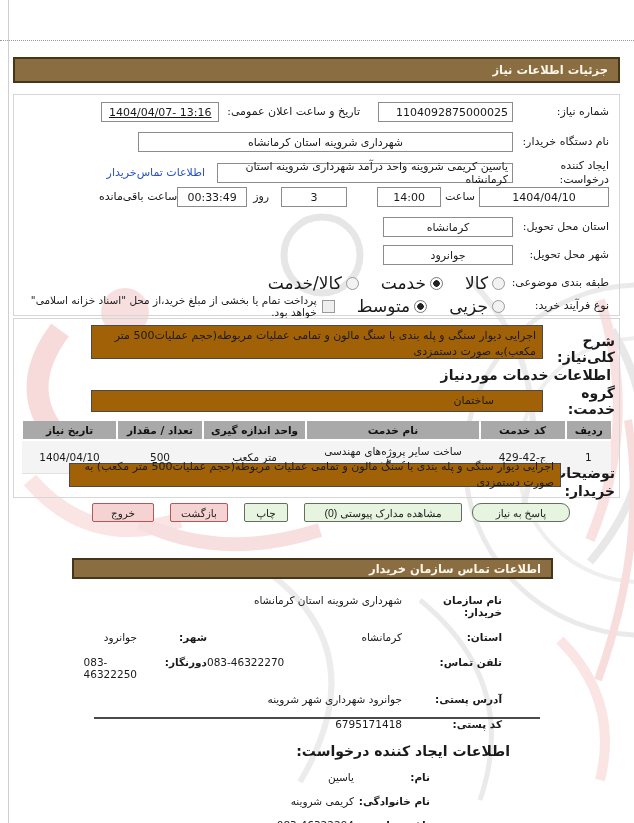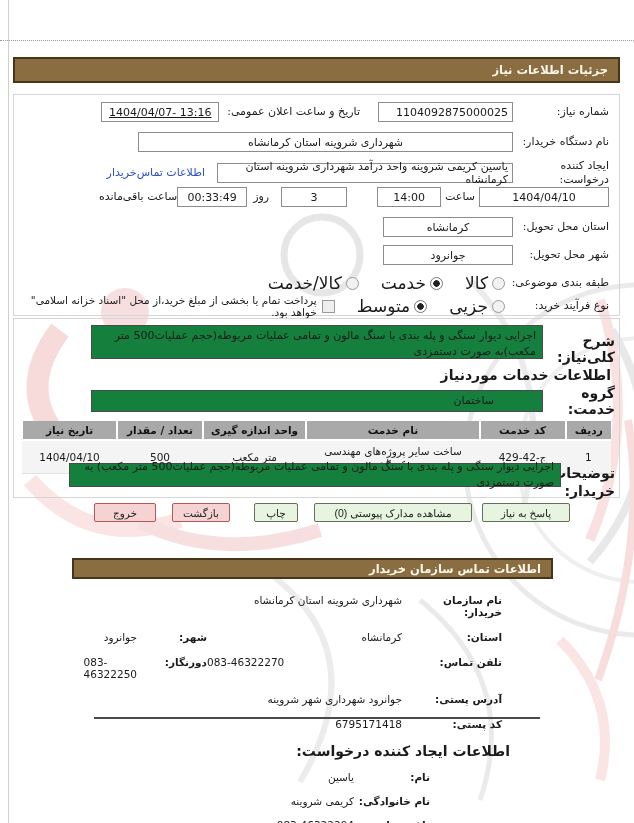--- a/index.html
+++ b/index.html
@@ -23,21 +23,21 @@
          justify-content:center;font-size:11px;box-sizing:border-box;padding:0 4px;}
   .ltr{direction:ltr;unicode-bidi:embed;}
   .link{color:#2b50c8;font-size:11px;cursor:pointer;}
   .radio{display:inline-block;width:11px;height:11px;border:1px solid #9a9a9a;border-radius:50%;
          background:#f2f2f2;margin-left:4px;flex:0 0 auto;}
   .radio.sel{background:radial-gradient(circle at 50% 50%, #222 0 3px, #fff 3.5px);border-color:#777;}
   .checkbox{display:inline-block;width:11px;height:11px;border:1px solid #9a9a9a;background:#efefef;
             margin-left:5px;flex:0 0 auto;}
   .opt{display:flex;align-items:center;margin-left:22px;font-size:17px;}
   .boldlbl{font-weight:bold;font-size:14px;}
-  .bigbox{border:1px solid #4a4a4a;background:#15803d;font-size:11px;box-sizing:border-box;
+  .bigbox{border:1px solid #4a4a4a;background:#a16207;font-size:11px;box-sizing:border-box;
           padding:2px 6px;line-height:1.45;}
   table.svc{position:absolute;border-collapse:collapse;font-size:10.5px;}
   table.svc th{background:#a9a9a9;color:#111;font-weight:bold;padding:3px 4px;border-left:2px solid #fff;
                border-bottom:2px solid #fff;white-space:nowrap;}
   table.svc td{background:#f4f4f4;text-align:center;padding:4px 4px;border-bottom:1px solid #e2e2e2;}
   .btn{height:19px;border:1px solid #5a5a5a;border-radius:2px;font-size:10.5px;display:flex;
        align-items:center;justify-content:center;box-sizing:border-box;cursor:pointer;color:#222;}
   .btn-green{background:#e7f4e0;border-color:#62705c;}
   .btn-pink{background:#f6d3d3;border-color:#b25858;}
   .c-row{display:flex;align-items:flex-start;margin-bottom:13px;font-size:10.5px;}
@@ -187,24 +187,24 @@
       </tbody>
     </table>
 
     <div style="position:absolute;top:144px;right:4px;display:flex;align-items:flex-start;">
       <span class="boldlbl" style="width:54px;flex:0 0 54px;padding-top:2px;line-height:1.25;">توضیحات خریدار:</span>
       <div class="bigbox" style="width:492px;height:24px;display:flex;align-items:center;">اجرایی دیوار سنگی و پله بندی با سنگ مالون و تمامی عملیات  مربوطه(حجم عملیات500 متر مکعب) به  صورت  دستمزدی</div>
     </div>
   </div>
 
   <div class="z" style="position:absolute;top:503px;right:64px;display:flex;align-items:center;">
-    <button class="btn btn-green" style="width:88px;">پاسخ به نیاز</button>
+    <button class="btn btn-green" style="width:98px;border-radius:9px;">پاسخ به نیاز</button>
     <button class="btn btn-green" style="width:158px;margin-right:10px;">مشاهده مدارک پیوستی (0)</button>
     <button class="btn btn-green" style="width:44px;margin-right:16px;">چاپ</button>
-    <button class="btn btn-pink" style="width:58px;margin-right:24px;">بازگشت</button>
+    <button class="btn btn-pink" style="width:58px;margin-right:16px;">بازگشت</button>
     <button class="btn btn-pink" style="width:62px;margin-right:16px;">خروج</button>
   </div>
 
   <div class="bar bar2 z">
     <span>اطلاعات تماس سازمان خریدار</span>
   </div>
 
   <div class="z" style="position:absolute;top:594px;right:132px;width:410px;">
     <div class="c-row">
       <span class="c-lab">نام سازمان خریدار:</span>

